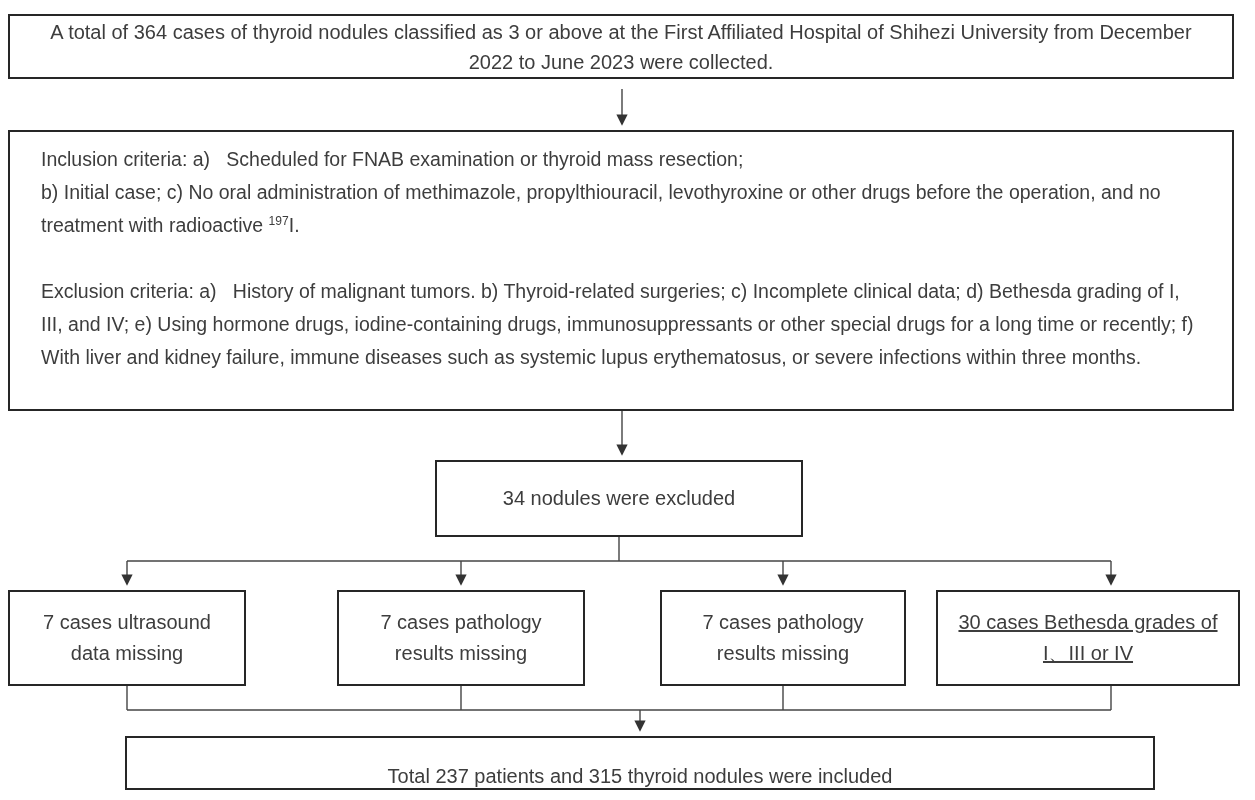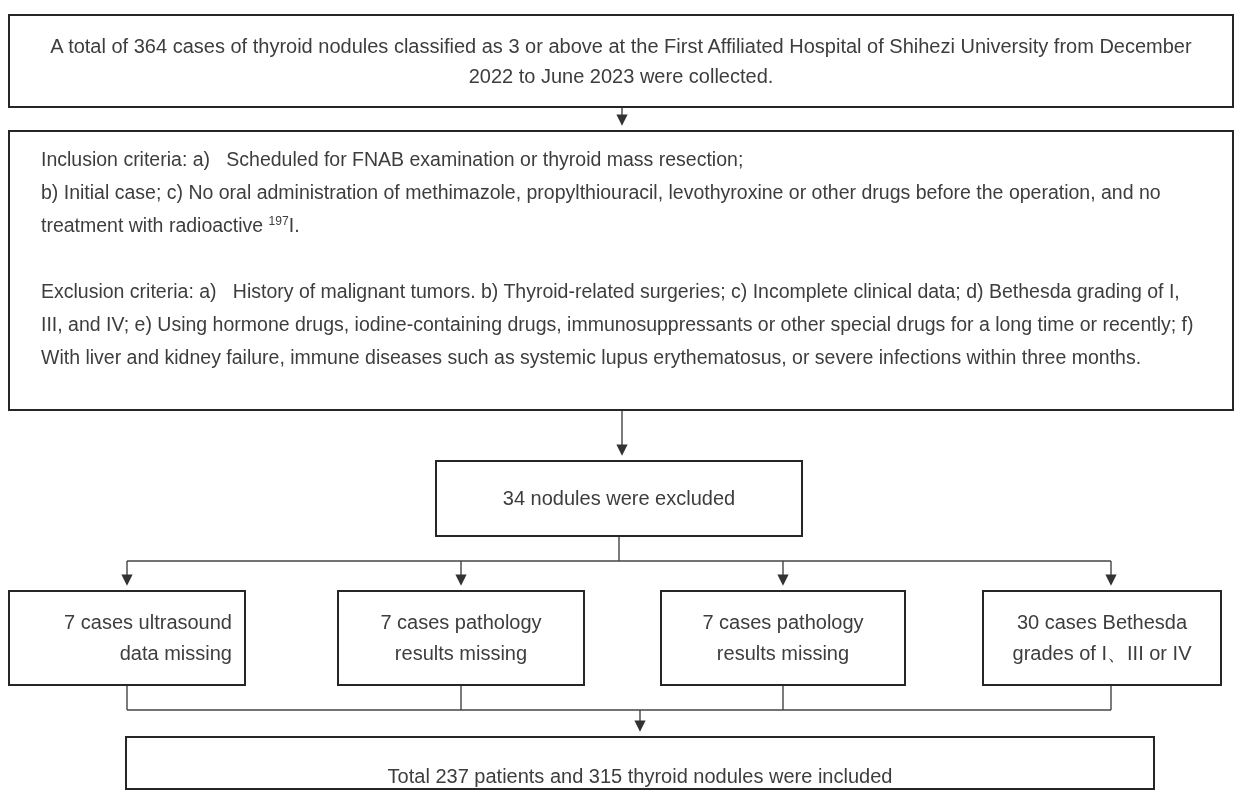--- a/index.html
+++ b/index.html
@@ -18,21 +18,21 @@
     border: 2px solid #262626;
     background: #ffffff;
   }
   .flex-center {
     display: flex;
     align-items: center;
     justify-content: center;
     text-align: center;
   }
   #top-box {
-    left: 8px; top: 14px; width: 1226px; height: 94px;
+    left: 8px; top: 14px; width: 1226px; height: 65px;
     padding: 0 19px;
     font-size: 20px; line-height: 30px;
   }
   #criteria-box {
     left: 8px; top: 130px; width: 1226px; height: 281px;
     padding: 11px 31px;
     font-size: 19.5px; line-height: 33px;
     display: block;
   }
   .para { white-space: pre-wrap; }
@@ -40,24 +40,24 @@
   sup { font-size: 0.62em; vertical-align: super; line-height: 0; }
   #excluded-box {
     left: 435px; top: 460px; width: 368px; height: 77px;
     font-size: 20px;
   }
   .branch {
     top: 590px; height: 96px;
     font-size: 20px; line-height: 31px;
     padding: 0 12px;
   }
-  #branch-0 { left: 8px;    width: 238px; text-align: right; }
+  #branch-0 { left: 8px;    width: 238px; }
   #branch-1 { left: 337px;  width: 248px; }
   #branch-2 { left: 660px;  width: 246px; }
-  #branch-3 { left: 982px;  width: 240px; }
+  #branch-3 { left: 936px;  width: 304px; text-decoration: underline; }
   #final-box {
     left: 125px; top: 736px; width: 1030px; height: 54px;
     font-size: 20px;
     align-items: flex-end;
   }
 </style>
 </head>
 <body>
 
 <div class="canvas">

